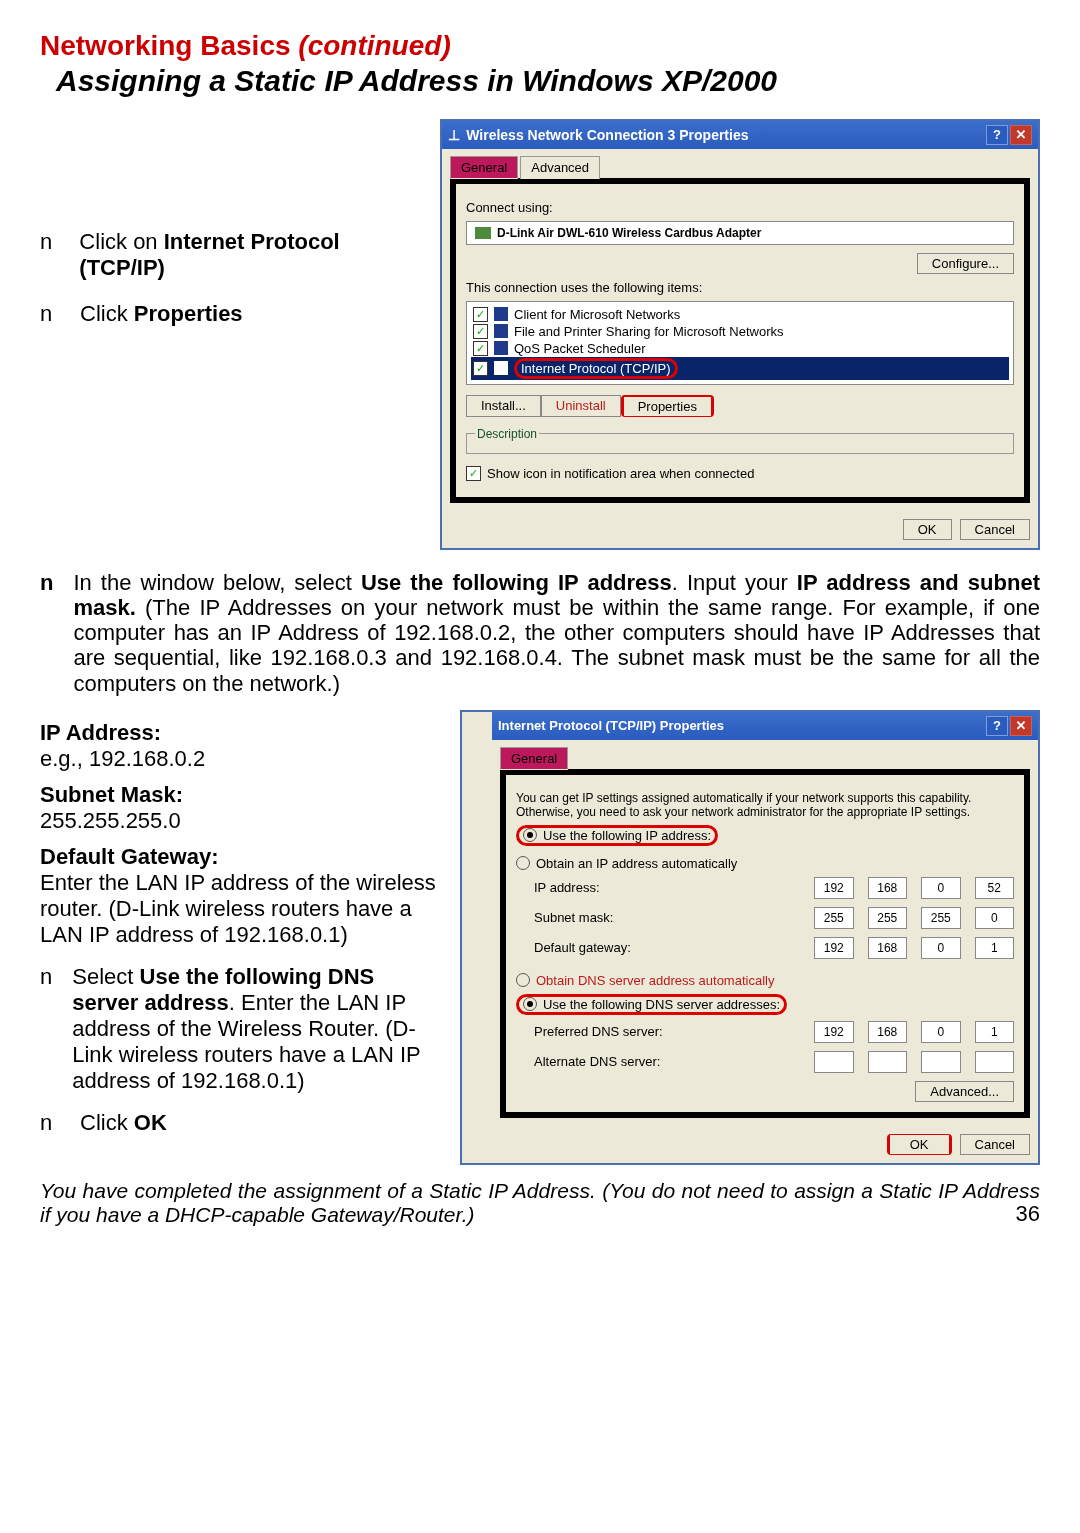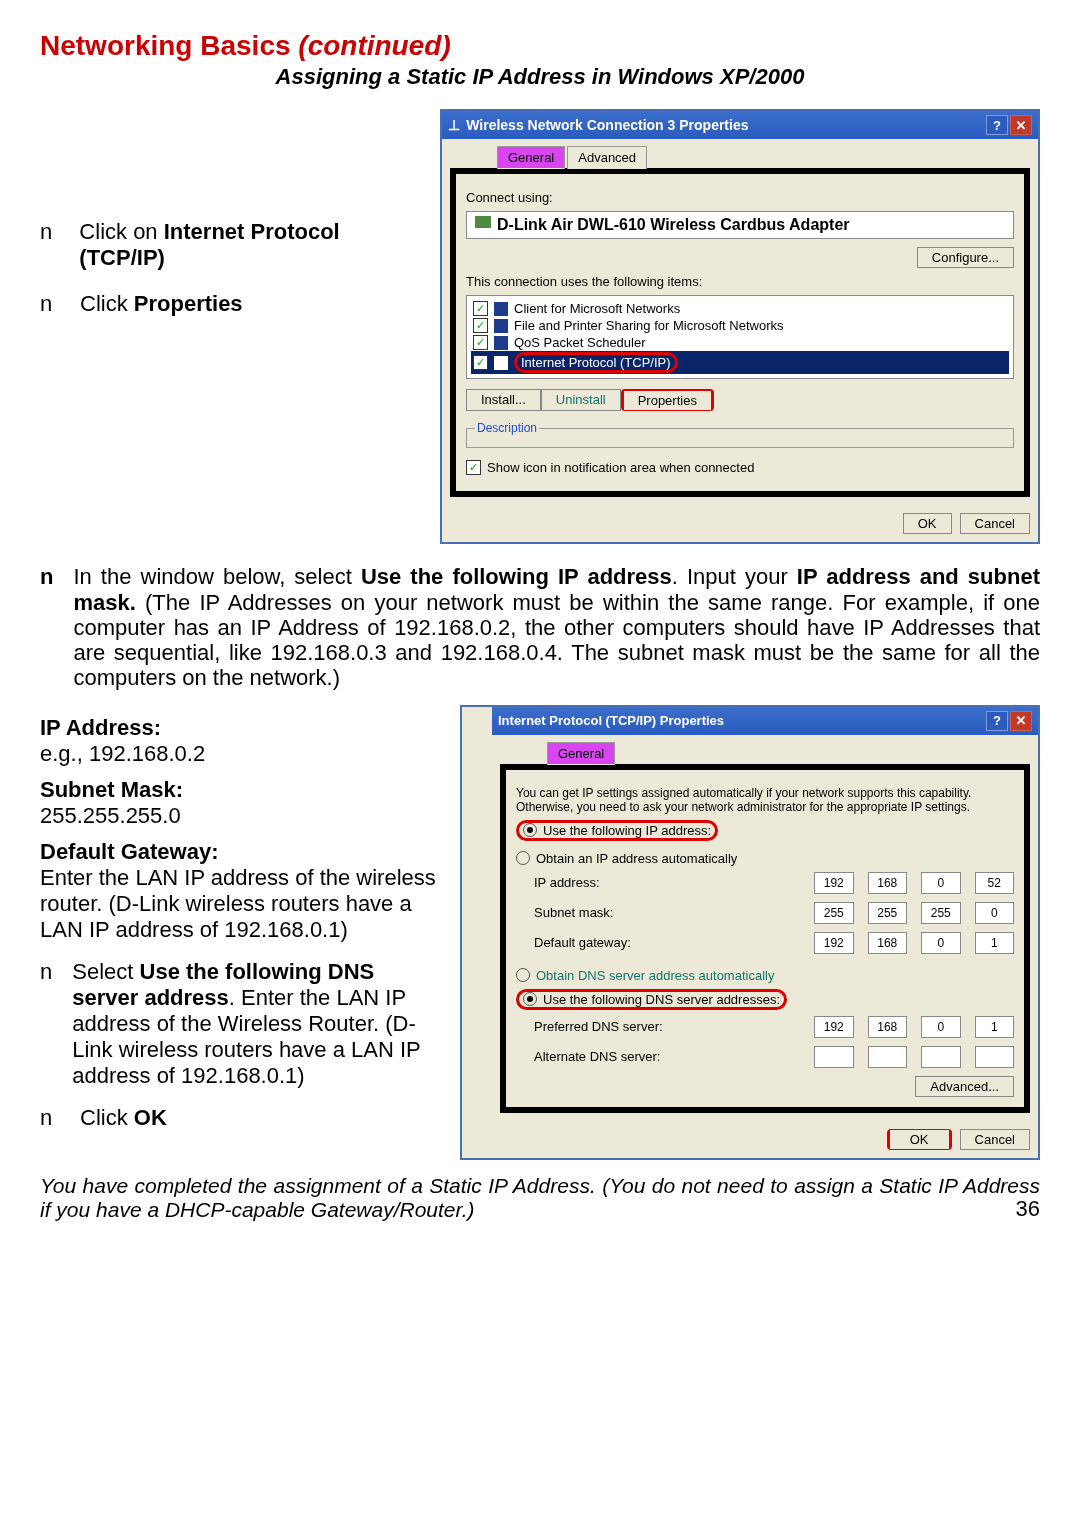--- a/index.html
+++ b/index.html
@@ -6,21 +6,21 @@
     margin: 0;
     padding: 30px 40px;
     font-family: Arial, Helvetica, sans-serif;
     background: #fff;
     width: 1080px;
     box-sizing: border-box;
     color: #000;
   }
   .page-title { color: #c00; font-weight: bold; font-size: 28px; margin: 0; }
   .page-title em { font-style: italic; }
-  .subtitle { font-weight: bold; font-style: italic; font-size: 22px; margin: 2px 0 20px 0; line-height: 1.15; text-align: center; }
+  .subtitle { font-weight: bold; font-style: italic; font-size: 30px; margin: 2px 0 20px 16px; line-height: 1.15; }
   .top-row { display: flex; align-items: flex-start; gap: 20px; }
   .instructions { flex: 0 0 380px; padding-top: 110px; }
   .instructions .item { display: flex; gap: 20px; margin-bottom: 20px; font-size: 22px; }
   .bullet { font-family: Arial; display:inline-block; width:20px; }
   .dialog {
     flex: 1;
     border: 2px solid #4a6fb3;
     background: #ece9d8;
     font-size: 14px;
   }
@@ -32,53 +32,53 @@
     align-items: center;
     gap: 6px;
     font-weight: bold;
   }
   .tb-icon { color: #fff; }
   .tb-btns { margin-left: auto; display:flex; gap:2px;}
   .tb-btn { width:20px; height:18px; background:#c0392b; color:#fff; display:flex; align-items:center; justify-content:center; font-size:13px; font-weight:bold; border:1px solid #fff3;}
   .tb-help { background:#2a5bbf; border:1px solid #fff6; }
   .tabs { display:flex; padding: 6px 8px 0 8px; gap:2px;}
   .tab { padding:3px 10px; background:#ece9d8; border:1px solid #999; border-bottom:none; font-size:13px; position:relative; top:1px;}
-  .tab.active { background:#d946ef; border-bottom:1px solid #ece9d8; z-index:2;margin-left:47px;}
+  .tab.active { background:#be185d; border-bottom:1px solid #ece9d8; z-index:2;}
   .tab-body { margin:0 8px 8px 8px; border:6px solid #000000; padding:10px; background:#ece9d8; }
   .field-line { margin: 6px 0; font-size:13px;}
-  .inset-box { border:1px solid #888; background:#fff; padding:4px 8px; font-size:16px; display:flex; gap:6px;}
+  .inset-box { border:1px solid #888; background:#fff; padding:4px 8px; font-size:12px; display:flex; align-items:center; gap:6px;}
   .nic-icon { width:16px; height:12px; background:#4b8b3b; display:inline-block;}
   .btn { border:1px solid #888; background:#ece9d8; padding:2px 14px; font-size:13px; }
   .btn-row { display:flex; margin-top:10px;}
   .items-list { border:1px solid #888; background:#fff; padding:4px; margin-top:4px;}
   .li { display:flex; align-items:center; gap:6px; padding:1px 2px; font-size:13px;}
   .chk { width:13px; height:13px; border:1px solid #333; display:inline-flex; align-items:center; justify-content:center; color:#0a0; font-size:11px; background:#fff;}
   .small-icon { width:14px; height:14px; display:inline-block;}
   .li.selected { background:#0a246a; color:#fff; }
   .desc-box { border:1px solid #999; padding:6px 8px; margin-top:10px; font-size:12px;}
-  .desc-box legend { font-size:12px; color:#1d4ed8;}
+  .desc-box legend { font-size:12px; color:#14532d;}
   .red-box { border:3px solid #d00; border-radius:4px; display:inline-block;}
   .hl-oval { border:3px solid #d00; border-radius:12px; padding:0 4px; display:inline-block;}
   .bottom-btns { display:flex; justify-content:flex-end; gap:8px; padding:8px;}
   .para { font-size:22px; margin: 20px 0 14px 0; text-align: justify; line-height:1.15;}
   .lower-row { display:flex; gap:20px; align-items:flex-start;}
   .lower-left { flex: 0 0 400px; font-size:22px;}
   .lbl { font-weight:bold; margin-top:10px;}
   .lower-left .item { display:flex; gap:20px; margin-top:16px;}
   .dialog2 { flex:1; border:2px solid #4a6fb3; background:#ece9d8; font-size:13px;padding-left:30px;}
   .radio { width:12px; height:12px; border:1px solid #555; border-radius:50%; display:inline-flex; align-items:center; justify-content:center;}
   .radio.on::after { content:""; width:6px; height:6px; background:#000; border-radius:50%; display:block;}
   .ip-grid { display:grid; grid-template-columns: 1fr 200px; row-gap:8px; align-items:center; font-size:13px; margin:6px 0 0 18px;}
   .ip-field { display:flex; gap:14px;}
   .oct { width:40px; height:20px; border:1px solid #888; background:#fff; text-align:center; line-height:20px; font-size:12px;}
   fieldset { border:1px solid #999; padding:8px; margin:6px 0;}
   .footnote { font-style:italic; font-size:21px; margin-top:14px; text-align:justify;}
   .page-num { text-align:right; font-size:22px; margin-top:-26px;}
   .right-align { display:flex; justify-content:flex-end; margin-top:8px;}
-  .greyed { color:#0f766e;}
+  .greyed { color:#b91c1c;}
 </style>
 </head>
 <body>
 
 <h1 class="page-title">
   <span>Networking Basics </span><em>(continued)</em>
 </h1>
 <div class="subtitle">Assigning a Static IP Address in Windows XP/2000</div>
 
 <div class="top-row">

